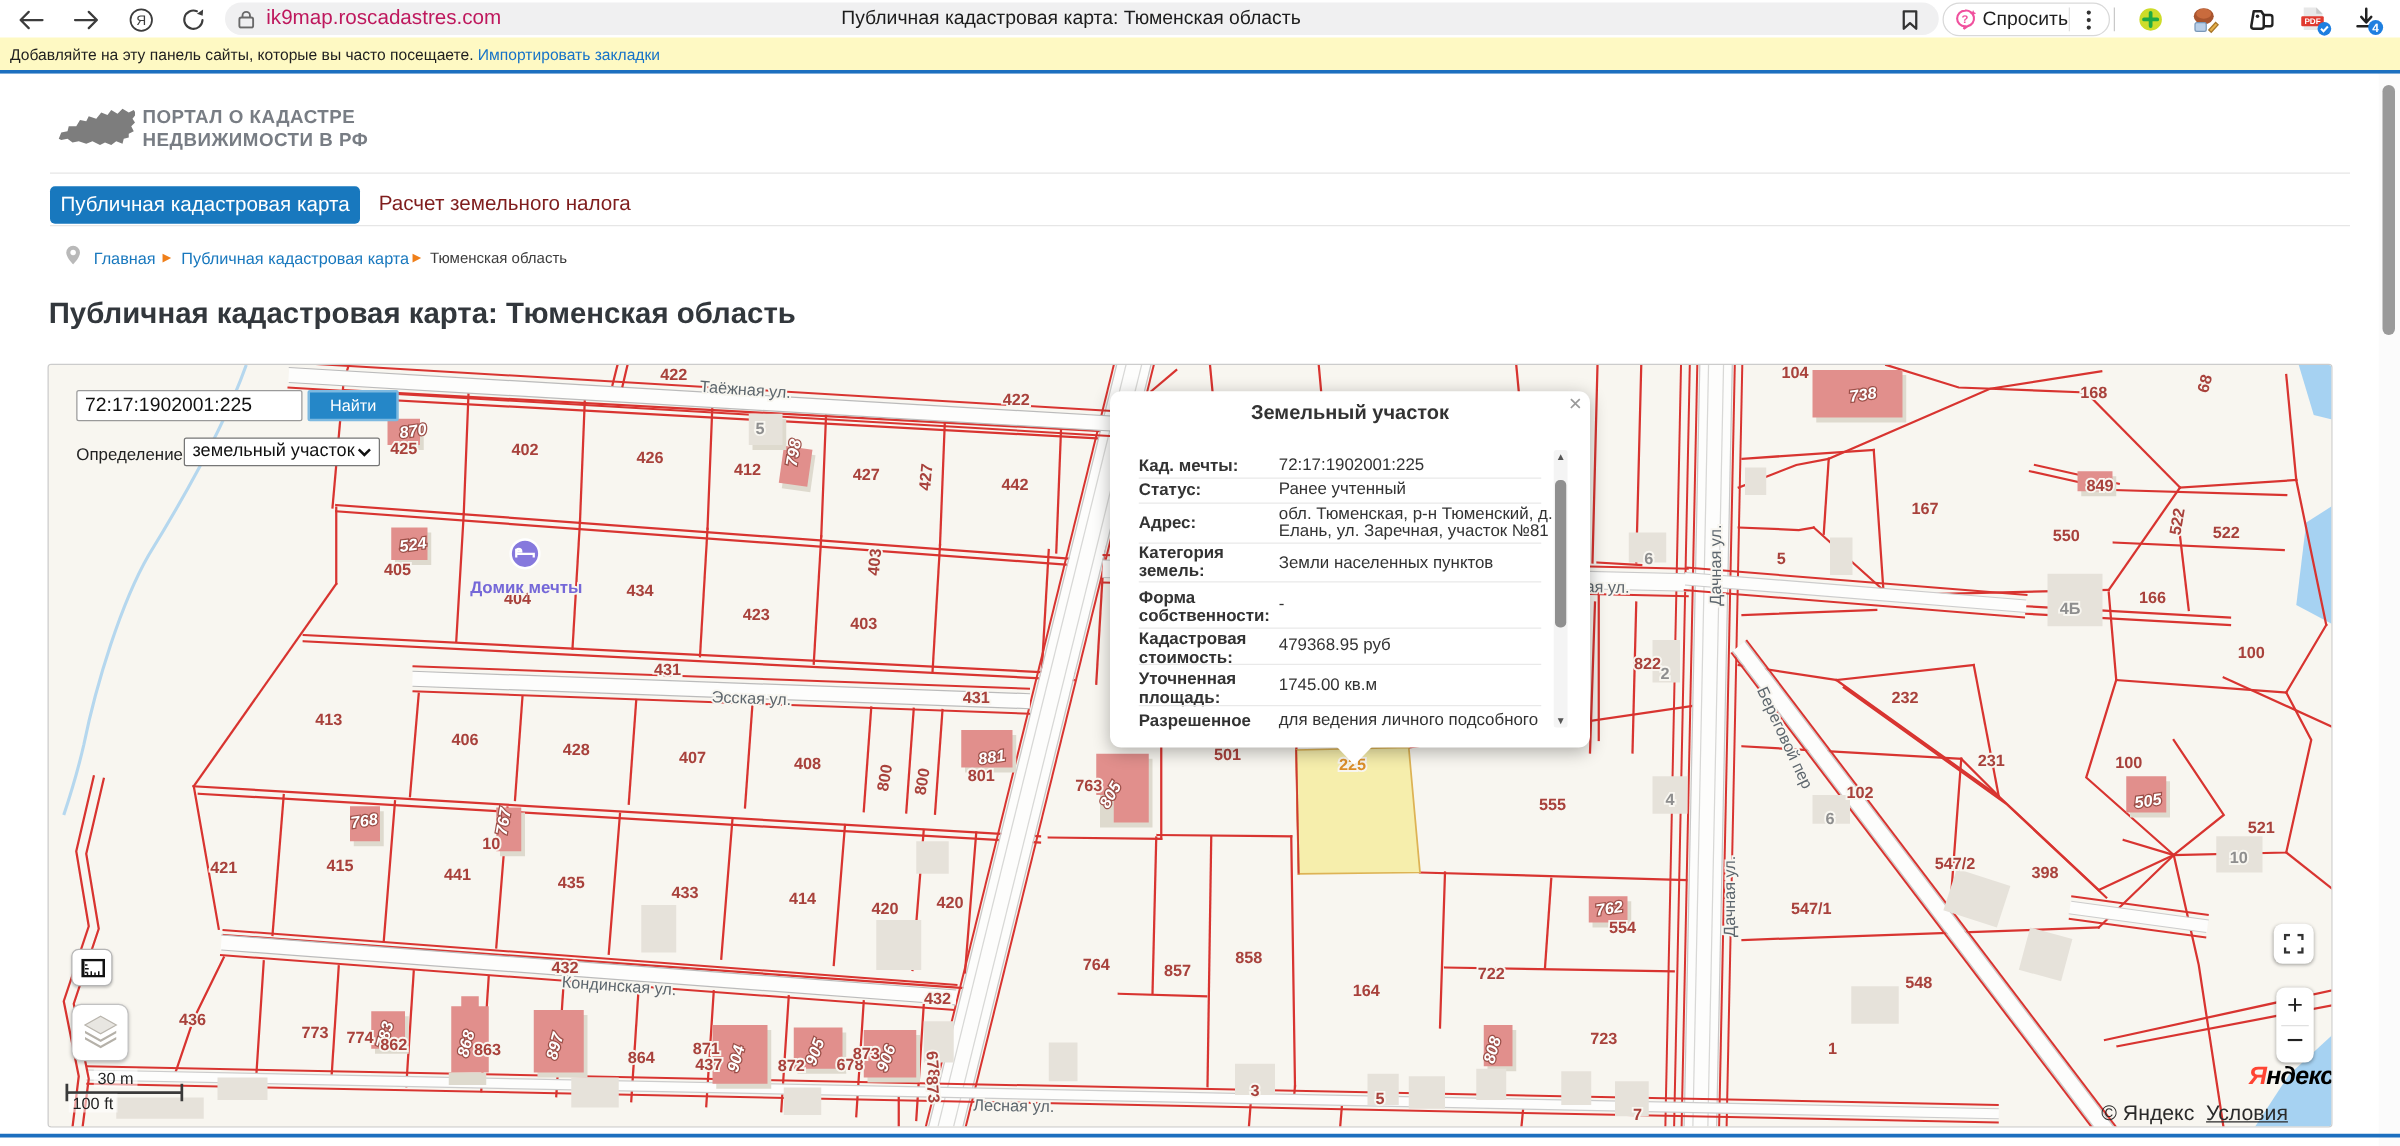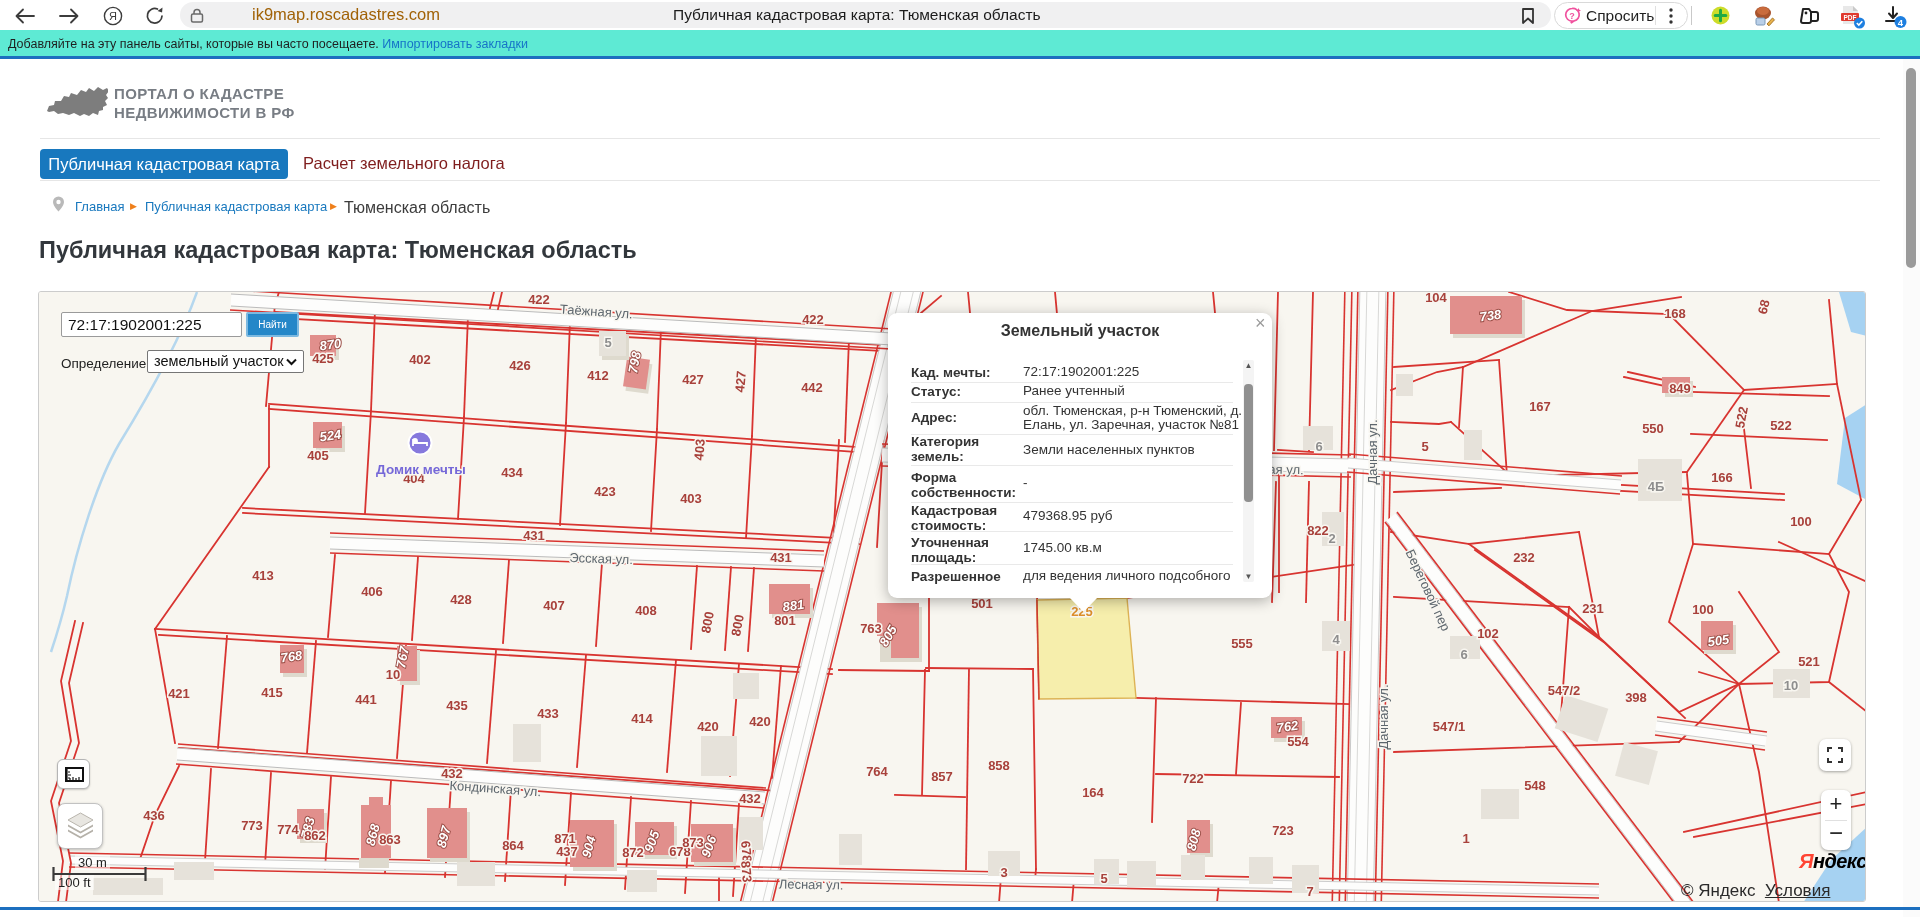--- a/index.html
+++ b/index.html
@@ -1,21 +1,21 @@
 <!DOCTYPE html>
 <html><head>
 <meta charset="utf-8">
 <style>
   * { margin:0; padding:0; box-sizing:border-box; }
   html,body { width:1920px; height:917px; overflow:hidden; background:#fff;
     font-family:"Liberation Sans", sans-serif; }
   .abs { position:absolute; }
   #chrome { position:absolute; left:0; top:0; width:1920px; height:30px; background:#fff; }
   #urlbar { position:absolute; left:180px; top:2px; width:1371px; height:26px; background:#f0f0f1; border-radius:13px; }
-  #bmbar { position:absolute; left:0; top:30px; width:1920px; height:26px; background:#5eead4; font-size:12.5px; color:#1f1f1f; }
+  #bmbar { position:absolute; left:0; top:30px; width:1920px; height:26px; background:#fef9c3; font-size:12.5px; color:#1f1f1f; }
   #blueline { position:absolute; left:0; top:56px; width:1920px; height:3px; background:#1c6fbf; }
   #botline { position:absolute; left:0; top:907px; width:1920px; height:3px; background:#1c6fbf; }
   #page { position:absolute; left:0; top:59px; width:1903px; height:848px; background:#fff; }
   #scrollbar { position:absolute; left:1903px; top:59px; width:17px; height:858px; background:#fbfbfb; }
   #scrollthumb { position:absolute; left:3px; top:9px; width:10px; height:200px; background:#9a9a9a; border-radius:5px; }
   #mapbox { position:absolute; left:38px; top:232px; width:1828px; height:611px; border:1px solid #ccc; border-radius:3px; background:#f8f6f0; overflow:hidden; }
   .pl { position:absolute; left:23px; width:110px; font-weight:bold; font-size:13.5px; line-height:15px; }
   .pv { position:absolute; left:135px; width:222px; font-size:13.5px; line-height:14px; white-space:nowrap; }
   .pd { position:absolute; left:23px; width:322px; height:1px; background:#e9e9e9; }
 </style>
@@ -31,21 +31,21 @@
       <path d="M143.5 4 a7.3 7.3 0 1 0 4.5 7" stroke-width="1.7"></path>
       <path d="M148.5 2.5 l-0.4 5 -4.6 -1.6" fill="#3c3c3c" stroke="none"></path>
     </g>
     <text x="99" y="15" font-size="11" fill="#3c3c3c" text-anchor="middle" font-family="Liberation Sans">Я</text>
   </svg>
   <div id="urlbar"></div>
   <svg class="abs" style="left:190px;top:8px" width="14" height="15" viewBox="0 0 14 15">
     <rect x="1.5" y="6" width="11" height="8" rx="1.5" fill="none" stroke="#6a6a6a" stroke-width="1.5"></rect>
     <path d="M4 6 V4.5 a3 3 0 0 1 6 0 V6" fill="none" stroke="#6a6a6a" stroke-width="1.5"></path>
   </svg>
-  <div class="abs" style="left:213px;top:5px;font-size:16.5px;color:#a16207;margin-left:39px;">ik9map.roscadastres.com</div>
+  <div class="abs" style="left:213px;top:5px;font-size:16.5px;color:#be185d;">ik9map.roscadastres.com</div>
   <div class="abs" style="left:673px;top:6px;font-size:15.5px;color:#1c1c1c;">Публичная кадастровая карта: Тюменская область</div>
 
   <svg class="abs" style="left:1520px;top:7px" width="16" height="18" viewBox="0 0 16 18">
     <path d="M3 2 h10 v14 l-5 -4.5 -5 4.5 z" fill="none" stroke="#333" stroke-width="1.8" stroke-linejoin="round"></path>
   </svg>
 
   <div class="abs" style="left:1554px;top:2px;width:134px;height:27px;border:1px solid #d9d9d9;border-radius:14px;background:#fff;"></div>
   <svg class="abs" style="left:1564px;top:7px" width="18" height="17" viewBox="0 0 18 17">
     <path d="M8 1.5 a6.3 6.3 0 1 0 0 12.6 l-1 2 3.2 -2.2 a6.3 6.3 0 0 0 -2.2 -12.4z" fill="none" stroke="#f0519e" stroke-width="1.7"></path>
     <text x="8" y="11.5" font-size="9" fill="#f0519e" text-anchor="middle" font-weight="bold" font-family="Liberation Sans">?</text>
@@ -105,21 +105,21 @@
   <div class="abs" style="left:40px;top:121px;width:1840px;height:1px;background:#e6e6e6;"></div>
 
   <svg class="abs" style="left:52px;top:137px" width="13" height="16" viewBox="0 0 13 16">
     <path d="M6.5 0.5 a5.5 5.5 0 0 1 5.5 5.5 c0 4 -5.5 9.5 -5.5 9.5 s-5.5 -5.5 -5.5 -9.5 a5.5 5.5 0 0 1 5.5 -5.5 z" fill="#b9b9b9"></path>
     <circle cx="6.5" cy="6" r="2.2" fill="#fff"></circle>
   </svg>
   <div class="abs" style="left:75px;top:140px;font-size:13px;color:#1878be;">Главная</div>
   <div class="abs" style="left:130px;top:142px;font-size:9px;color:#ef7f1a;">▶</div>
   <div class="abs" style="left:145px;top:140px;font-size:13px;color:#1878be;">Публичная кадастровая карта</div>
   <div class="abs" style="left:330px;top:142px;font-size:9px;color:#ef7f1a;">▶</div>
-  <div class="abs" style="left:344px;top:140px;font-size:16px;color:#3c3c3c;">Тюменская область</div>
+  <div class="abs" style="left:344px;top:140px;font-size:12px;color:#3c3c3c;">Тюменская область</div>
   <div class="abs" style="left:39px;top:178px;font-size:23.5px;font-weight:bold;color:#32373c;">Публичная кадастровая карта: Тюменская область</div>
   <div id="mapbox">
     
     <svg id="mapsvg" width="1828" height="611" viewBox="0 0 1828 611">
         <rect width="1828" height="611" fill="#f8f6f0"></rect>
 <path d="M158,0 C142,45 115,95 80,152 C58,190 38,255 28,304 C22,330 16,348 12,360" stroke="#b5d7ee" stroke-width="2.5" fill="none"></path>
 <polygon points="1800,0 1828,0 1828,44 1812,40" fill="#a6d2f2"></polygon>
 <polygon points="1806,126 1828,112 1828,208 1798,192" fill="#a6d2f2"></polygon>
 <polygon points="1828,535 1828,611 1764,611 1792,568" fill="#a6d2f2"></polygon>
 <path d="M236,20 L845,53" fill="none" stroke="#d83430" stroke-width="1.8" stroke-linecap="square"></path>
@@ -494,21 +494,21 @@
 <text x="1525" y="403" font-size="13" font-weight="bold" fill="#a8413b" text-anchor="middle" style="paint-order:stroke;stroke:#f8f6f0;stroke-width:3">547/2</text>
 <text x="1597" y="410" font-size="13" font-weight="bold" fill="#a8413b" text-anchor="middle" style="paint-order:stroke;stroke:#f8f6f0;stroke-width:3">398</text>
 <text x="1410" y="439" font-size="13" font-weight="bold" fill="#a8413b" text-anchor="middle" style="paint-order:stroke;stroke:#f8f6f0;stroke-width:3">547/1</text>
 <text x="1496" y="498" font-size="13" font-weight="bold" fill="#a8413b" text-anchor="middle" style="paint-order:stroke;stroke:#f8f6f0;stroke-width:3">548</text>
 <circle cx="381" cy="151" r="11.5" fill="#8679dd" stroke="#fff" stroke-width="2"></circle>
 <path d="M374,154 v-7 m0,4 h14 v3 m-14,-5 a2,2 0 0 1 4,0 z" stroke="#fff" stroke-width="1.8" fill="none"></path>
 <text x="382" y="182" font-size="13.5" font-weight="bold" fill="#7568d8" text-anchor="middle" style="paint-order:stroke;stroke:#f8f6f0;stroke-width:3">Домик мечты</text>
       </svg>
     
     <input class="abs" style="left: 22px; top: 20px; width: 181px; height: 25px; border: 1px solid rgb(154, 154, 154); border-radius: 2px; padding: 2px 6px; font-size: 15.5px; font-family: &quot;Liberation Sans&quot;, sans-serif; color: rgb(17, 17, 17); background: rgb(255, 255, 255);" value="72:17:1902001:225">
-    <div class="abs" style="left:207px;top:20px;width:53px;height:25px;background:#2587c8;border:2px solid #7db9e0;border-radius:2px;color:#fff;font-size:10px;text-align:center;line-height:21px;">Найти</div>
+    <div class="abs" style="left:207px;top:20px;width:73px;height:25px;background:#2587c8;border:2px solid #7db9e0;border-radius:2px;color:#fff;font-size:13px;text-align:center;line-height:21px;">Найти</div>
     <div class="abs" style="left:22px;top:64px;font-size:13.5px;color:#222;">Определение:</div>
     <div class="abs" style="left:108px;top:58px;width:157px;height:23px;border:1px solid #767676;border-radius:2px;background:#fff;font-size:14.5px;color:#111;padding:2px 6px;">земельный участок
       <svg class="abs" style="right:6px;top:7px" width="11" height="8" viewBox="0 0 11 8">
           <path d="M1 1.5 l4.5 4.5 4.5 -4.5" stroke="#111" stroke-width="2" fill="none"></path>
         </svg>
     </div>
     
     <div class="abs" style="left:18px;top:467px;width:33px;height:30px;background:#fff;border:1px solid #b5b5b5;border-radius:6px;box-shadow:0 1px 2px rgba(0,0,0,.2);">
       <svg class="abs" style="left:7px;top:7px" width="19" height="15" viewBox="0 0 19 15">
         <rect x="1" y="1" width="17" height="13" fill="none" stroke="#111" stroke-width="2"></rect>

